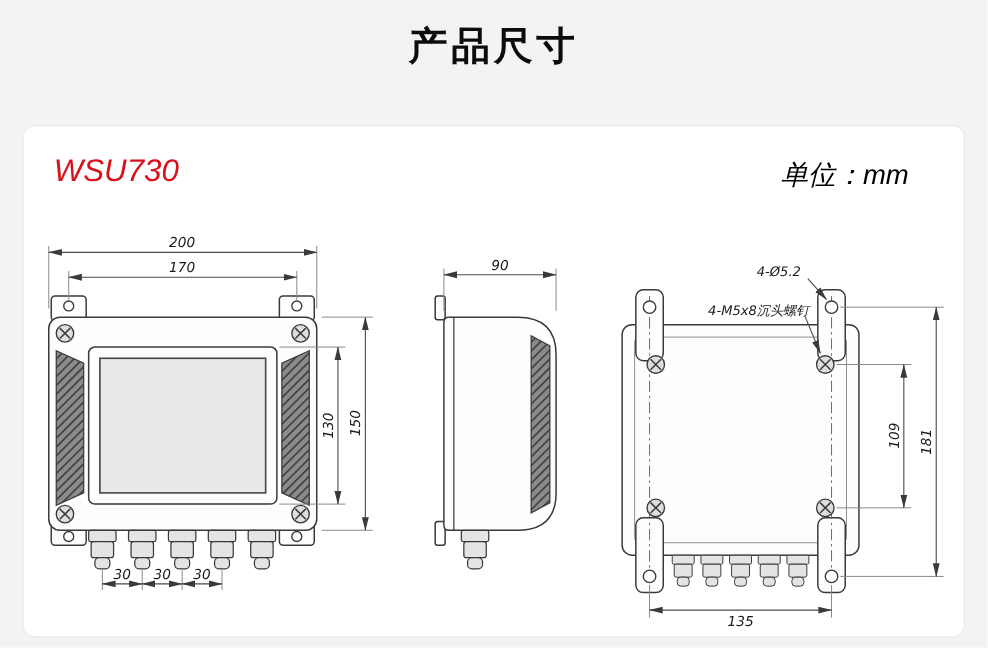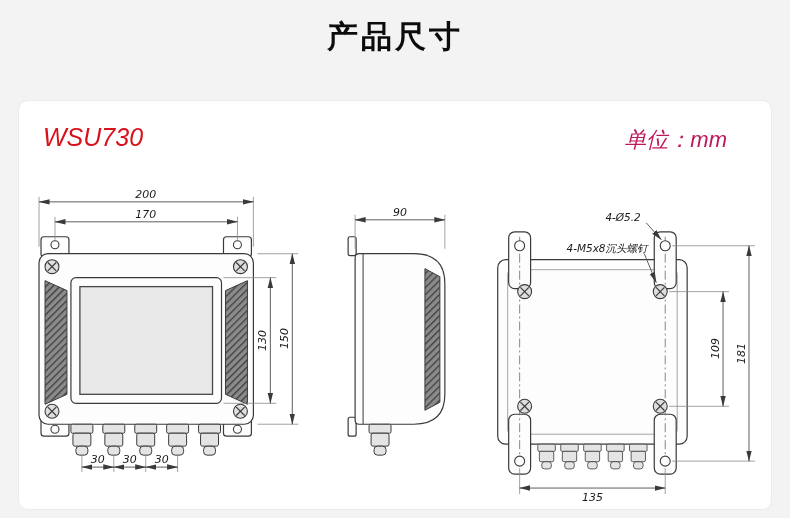--- a/index.html
+++ b/index.html
@@ -18,21 +18,21 @@
   .panel {
     position:absolute; left:18px; top:100px; width:754px; height:410px;
     background:#ffffff; border:1px solid #ebebeb; border-radius:10px;font-style:italic;
   }
   .model {
     position:absolute; left:24px; top:22px;
     font-size:25px; font-weight:500; color:#d8121b;
   }
   .unit {
     position:absolute; right:44px; top:24px;
-    font-size:22px; color:#be185d;
+    font-size:22px; color:#000000;
   }
   .drawing { position:absolute; left:0; top:56px; }
   svg text { font-family:"DejaVu Sans","Liberation Sans",sans-serif; }
   .dimtext { font-size:11px; fill:#1a1a1a; }
   .callout { font-size:10.5px; fill:#1a1a1a; }
   .part  { stroke:#3a3a3a; stroke-width:1.2; fill:#fdfdfd; }
   .part2 { stroke:#3a3a3a; stroke-width:1;   fill:#e4e4e4; }
   .hole  { fill:#ffffff; stroke:#3a3a3a; stroke-width:1.1; }
   .screwc{ fill:#dedede; stroke:#3a3a3a; stroke-width:1.1; }
   .screwx{ stroke:#3a3a3a; stroke-width:1.2; }

